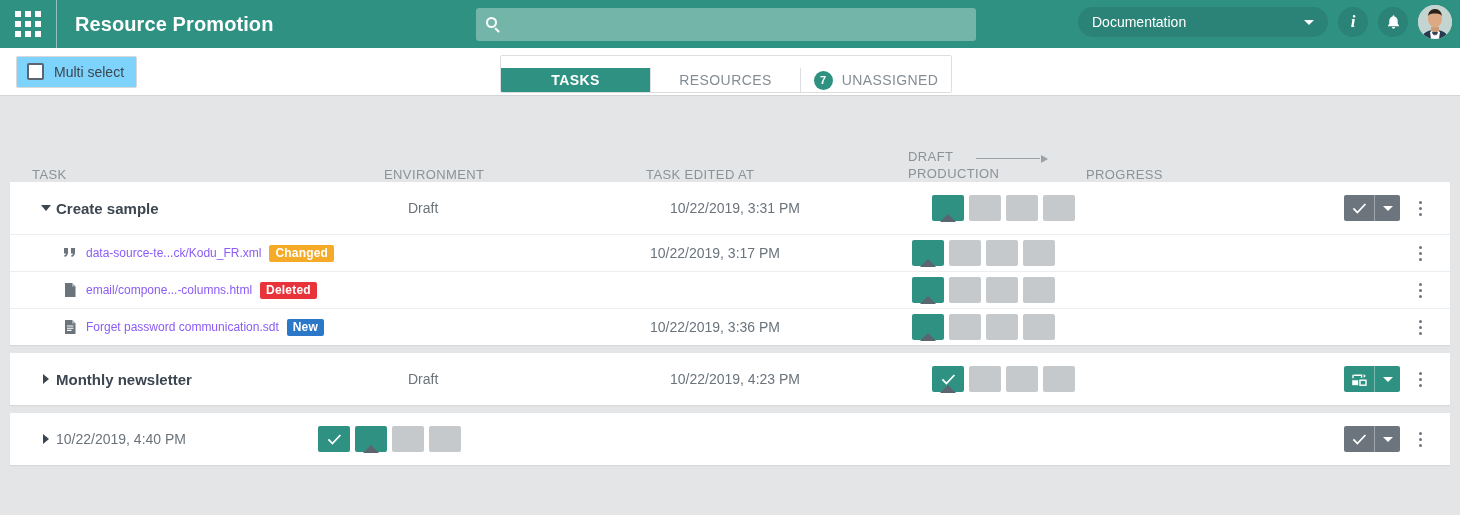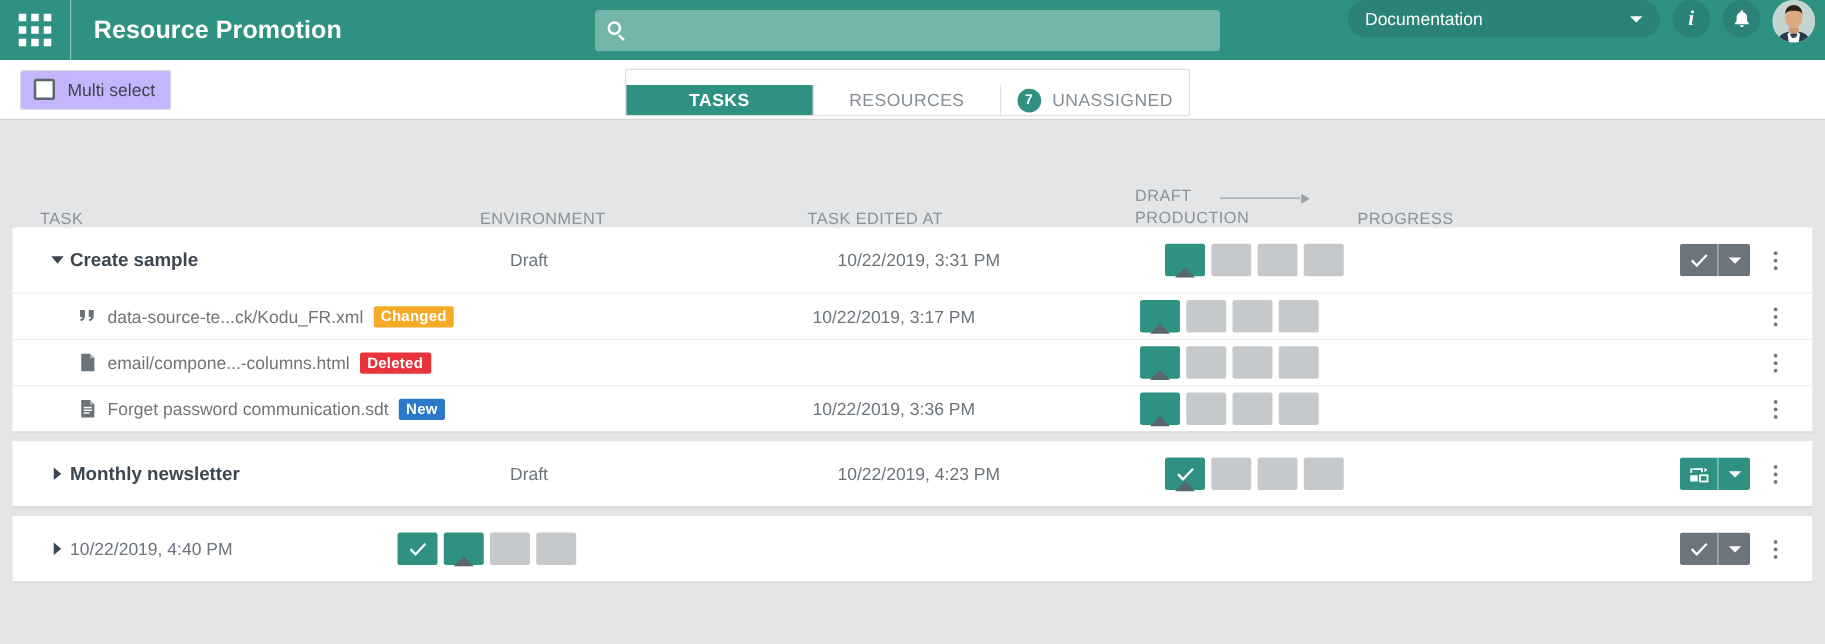--- a/index.html
+++ b/index.html
@@ -53,21 +53,21 @@
   }
   .search-input {
     border: 0; background: transparent; outline: none;
     color: #ffffff; font-size: 14px;
     font-family: "Liberation Sans", sans-serif;
     margin-left: 8px; width: 440px;
   }
   .search-input::placeholder { color: rgba(255,255,255,0.75); }
   .header-right {
     position: absolute; right: 8px; top: 0; height: 44px;
-    display: flex; align-items: flex-start; gap: 10px;
+    display: flex; align-items: center; gap: 10px;
   }
   .env-select {
     width: 250px; height: 30px; background: #2a8376;
     border-radius: 15px; display: flex; align-items: center;
     padding: 0 14px; color: #ffffff; font-size: 14px;
     cursor: pointer; position: relative;
   }
   .env-select .caret {
     position: absolute; right: 14px; top: 13px;
     width: 0; height: 0;
@@ -92,21 +92,21 @@
   .subbar {
     height: 48px; background: #ffffff;
     border-bottom: 1px solid #d2d4d6;
     display: flex; align-items: center;
     position: relative;
   }
   .multiselect {
     margin-left: 16px; height: 32px;
     border: 1px solid #d6d8da; border-radius: 2px;
     display: flex; align-items: center; padding: 0 12px 0 10px;
-    gap: 10px; cursor: pointer; background: #c4b5fd;
+    gap: 10px; cursor: pointer; background: #7dd3fc;
   }
   .ms-box {
     width: 17px; height: 17px; border: 2px solid #5a6570; border-radius: 2px;
     background: #fff;
   }
   .ms-label { font-size: 14px; color: #3c4650; }
   .tabs {
     position: absolute; left: 500px; top: 7px;
     height: 38px; display: flex;
     border: 1px solid #dcdee0; border-radius: 2px; overflow: hidden;
@@ -173,21 +173,21 @@
     width: 0; height: 0; border-left: 5px solid transparent;
     border-right: 5px solid transparent; border-top: 6px solid #3c4650;
   }
   .twisty .tri-right {
     width: 0; height: 0; border-top: 5px solid transparent;
     border-bottom: 5px solid transparent; border-left: 6px solid #3c4650;
   }
   .task-cell { width: 352px; display: flex; align-items: center; gap: 8px; }
   .task-name { font-size: 15px; color: #3c4650; font-weight: bold; }
   .child .task-cell { padding-left: 26px; width: 352px; }
-  .child .task-name { font-weight: normal; color: #737373; font-size: 14px; }
+  .child .task-name { font-weight: normal; color: #8b5cf6; font-size: 12px; }
   .env-cell { width: 262px; font-size: 14px; color: #6b737b; }
   .date-cell { width: 262px; font-size: 14px; color: #6b737b; }
 
   .file-icon { width: 16px; height: 18px; flex: none; }
   .badge {
     font-size: 12px; font-weight: bold; color: #ffffff;
     border-radius: 2px; padding: 2px 6px; letter-spacing: 0.2px;
     line-height: 13px; white-space: nowrap;
   }
   .badge.changed { background: #f5ab28; }

